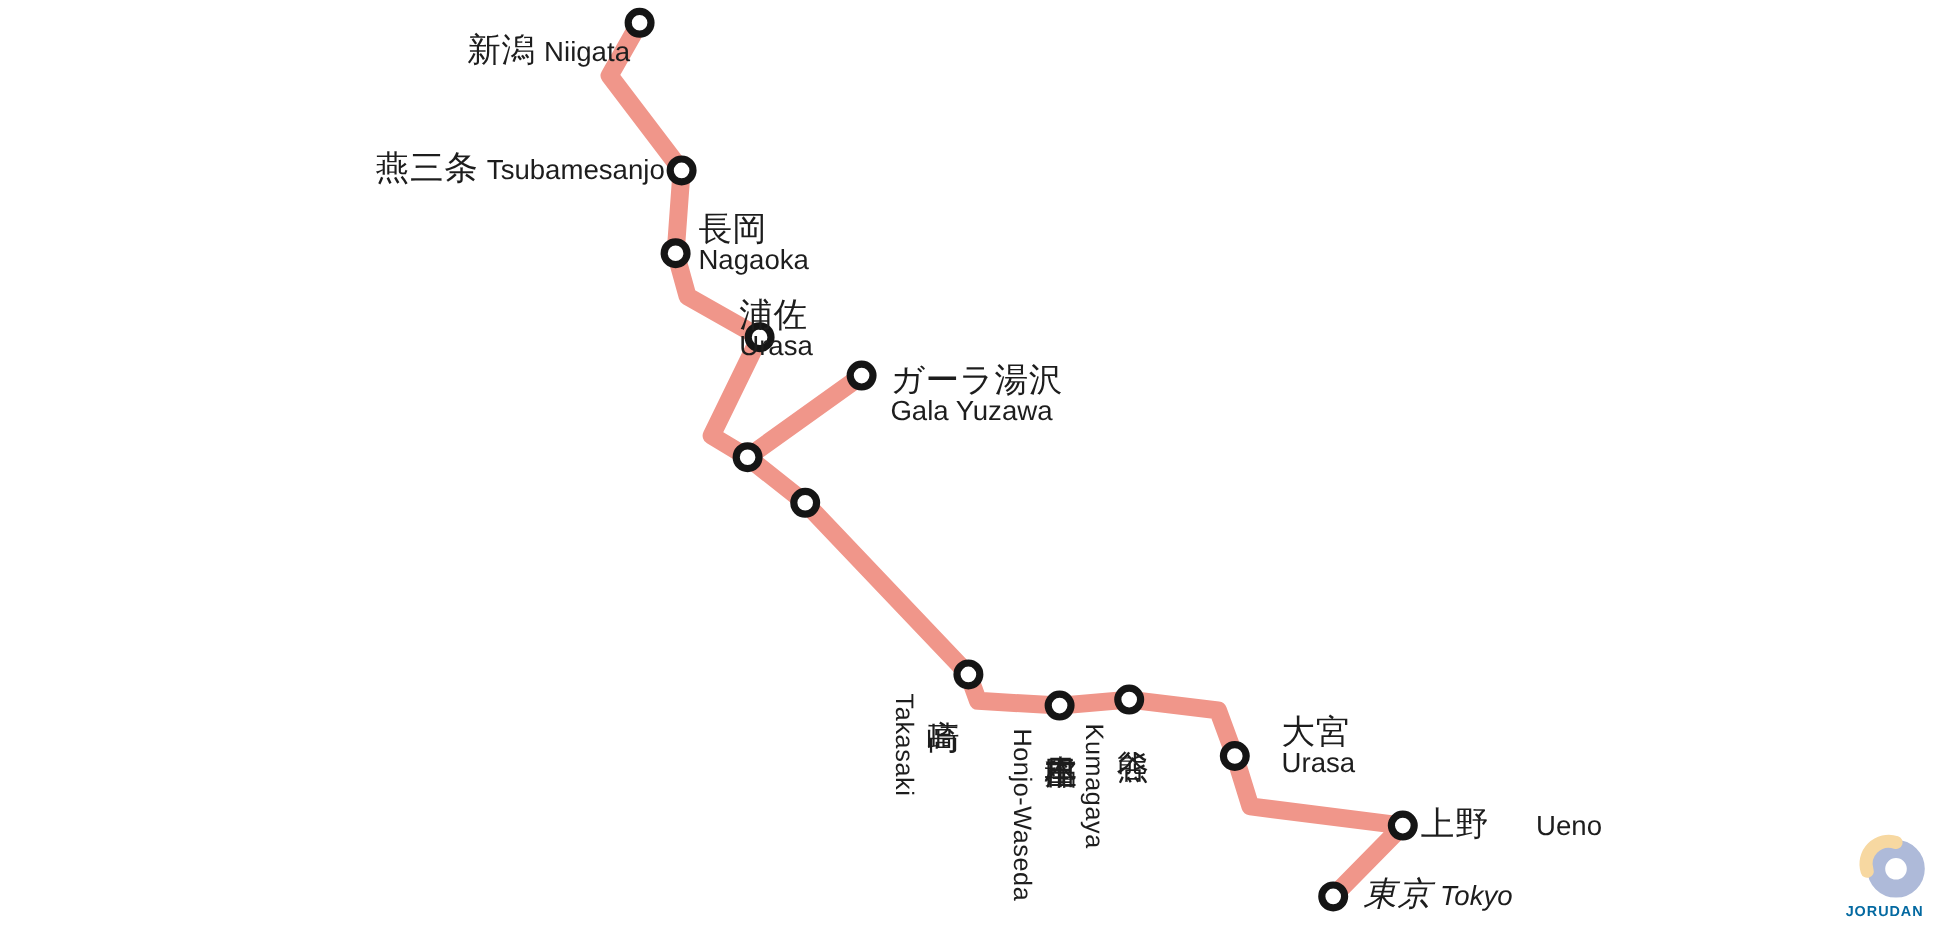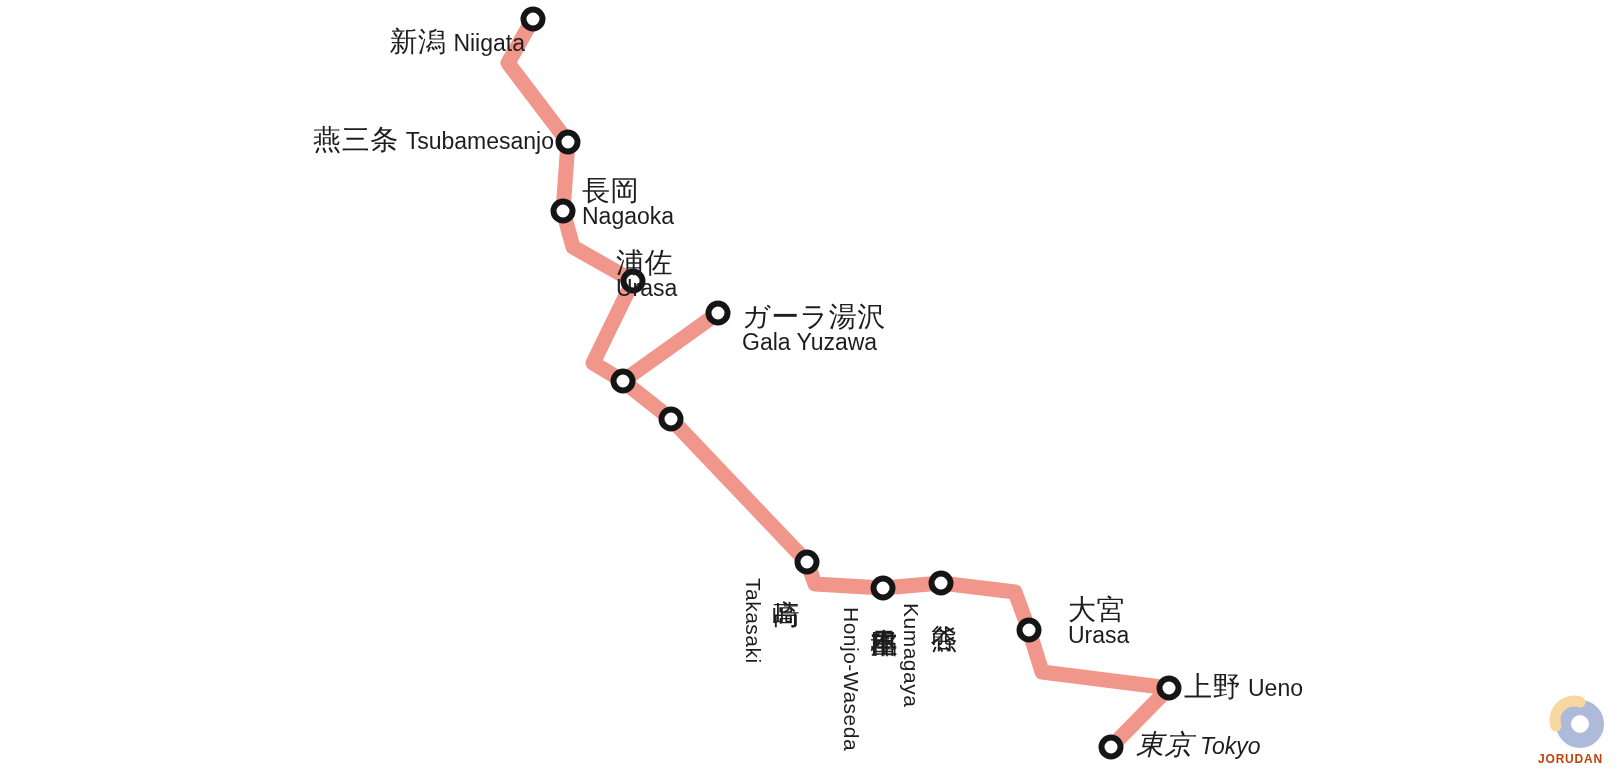--- a/index.html
+++ b/index.html
@@ -81,23 +81,23 @@
         <span class="en">Honjo-Waseda</span>
       </div>
       <div class="lbl vert" style="right: 658px; top: 603px;">
         <span class="ja">熊谷</span>
         <span class="en">Kumagaya</span>
       </div>
       <div class="lbl stack" style="left: 1052px; top: 595px; margin-left: 16px;">
         <span class="ja">大宮</span>
         <span class="en">Urasa</span>
       </div>
-      <div class="lbl inline" style="left: 1184px; top: 687px;">
+      <div class="lbl inline" style="left: 1184px; top: 687px; gap: 32px;">
         <span class="ja">上野</span>
         <span class="en">Ueno</span>
       </div>
       <div class="lbl inline" style="left: 1136px; top: 745px; font-style: italic;">
         <span class="ja">東京</span>
         <span class="en">Tokyo</span>
       </div>
     </div>
-  <div id="logo-text" style="color: #c2410c;">JORUDAN</div>
+  <div id="logo-text" style="color: #0369a1;">JORUDAN</div>
 </div>
 
 </body></html>

